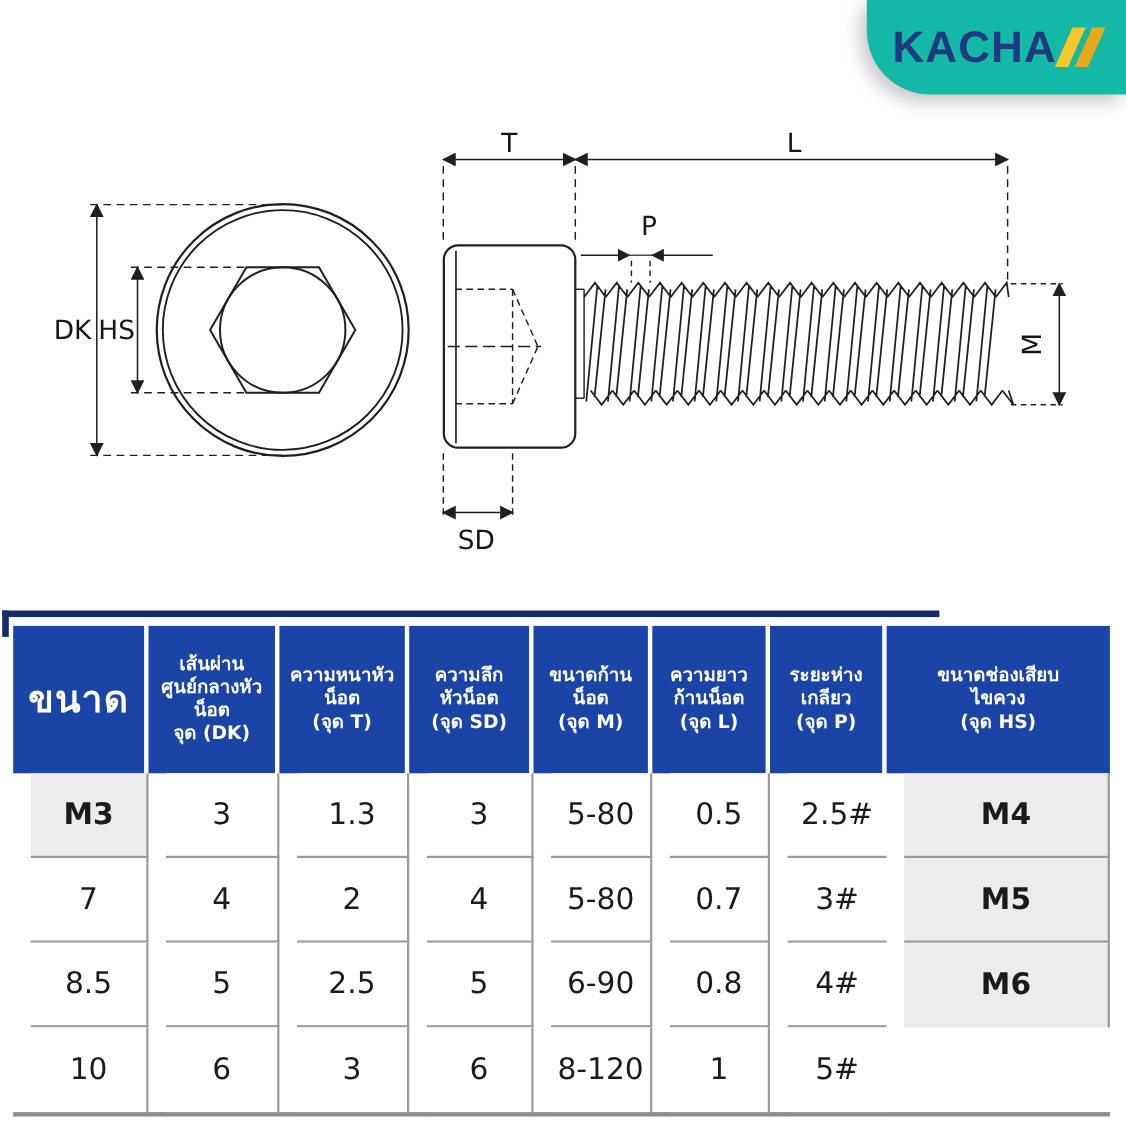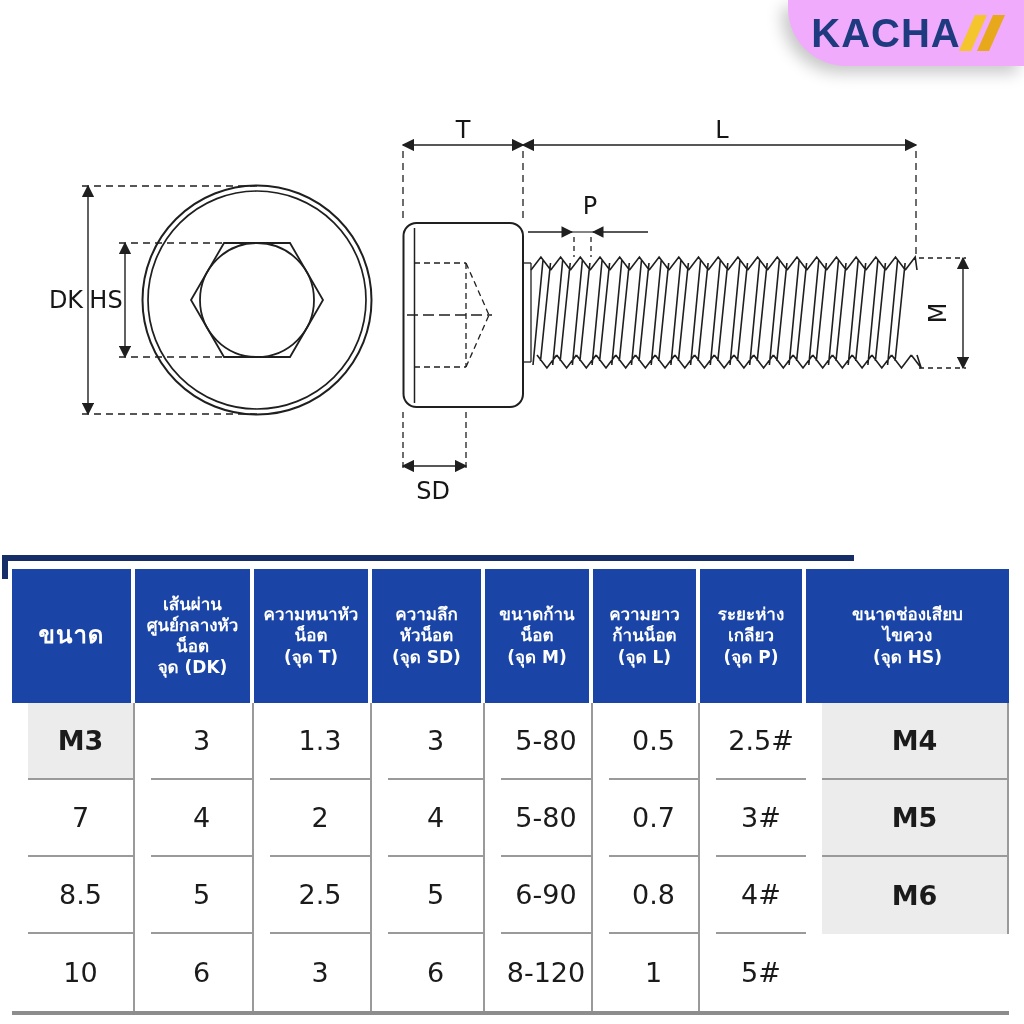--- a/index.html
+++ b/index.html
@@ -3,22 +3,22 @@
 <meta charset="utf-8">
 <style>
   html,body{margin:0;padding:0;}
   body{
     width:1024px;height:1024px;position:relative;overflow:hidden;
     background:#ffffff;
     font-family:"DejaVu Sans","Liberation Sans",sans-serif;
   }
   
   .logo-card{
-    position:absolute;top:0;right:0;width:232px;height:66px;
-    background:#f0abfc;border-bottom-left-radius:58px;
+    position:absolute;top:0;right:0;width:232px;height:86px;
+    background:#14b8a6;border-bottom-left-radius:58px;
     box-shadow:-6px 7px 16px rgba(0,0,0,.22);
     display:flex;align-items:center;justify-content:center;
     padding-right:4px;
   }
   .logo-text{
     font-family:"Liberation Sans","DejaVu Sans",sans-serif;
     font-weight:bold;font-size:40px;letter-spacing:1px;
     color:var(--brand-navy,#1e3b80);
   }
   .logo-slashes{display:flex;gap:6px;margin-left:6px;}
@@ -40,21 +40,21 @@
   .thead{
     display:grid;grid-template-columns:119px 115px 114px 109px 104px 103px 102px 203px;
     gap:4px;background:#ffffff;height:134px;
   }
   .th{
     background:var(--header-blue,#1a44a5);color:#ffffff;
     display:flex;align-items:center;justify-content:center;
     font-weight:bold;font-size:17px;line-height:1.24;text-align:center;
   }
   .th span{white-space:pre-line;}
-  .th-size{font-size:24px;letter-spacing:1px;text-align:center;}
+  .th-size{font-size:34px;letter-spacing:1px;text-align:center;}
   .tbody{
     display:grid;grid-template-columns:123px 119px 118px 113px 108px 107px 106px 203px;
     grid-auto-rows:77px;border-bottom:4px solid #8d8d8d;
   }
   .td{
     display:flex;align-items:center;justify-content:center;
     background:#ffffff;color:#1b1b1b;font-size:27px;
     border-right:2px solid #9a9a9a;border-bottom:2px solid #9a9a9a;margin-left:16px;
   }
   .td.last-col{border-right:none;text-align:center;}

